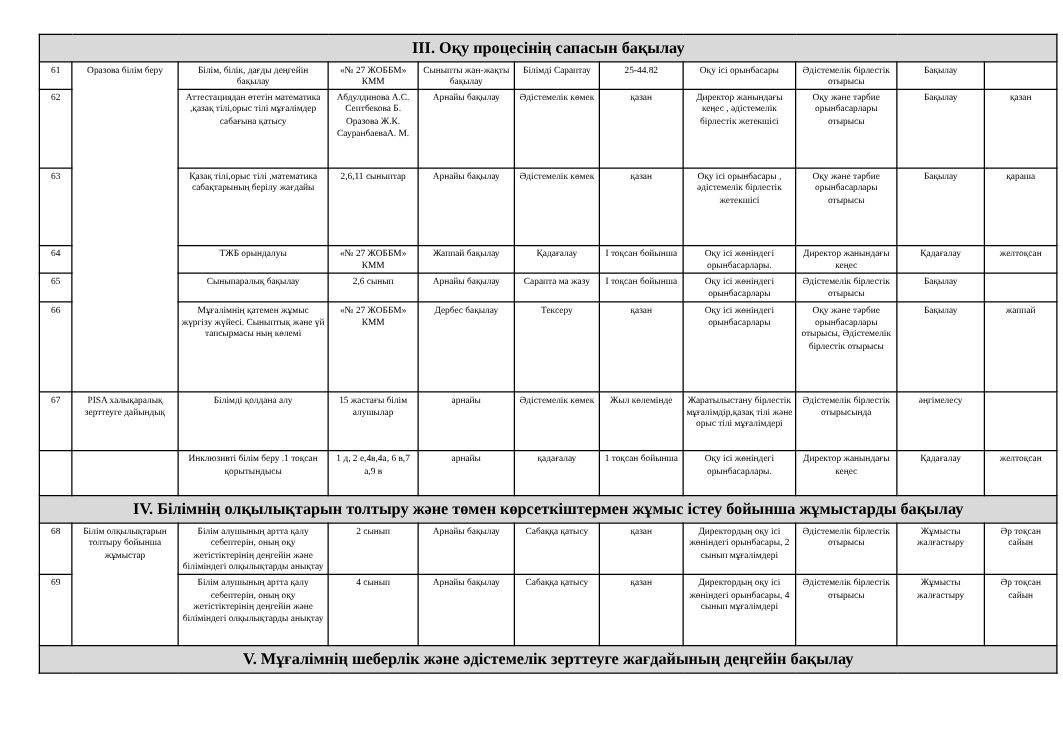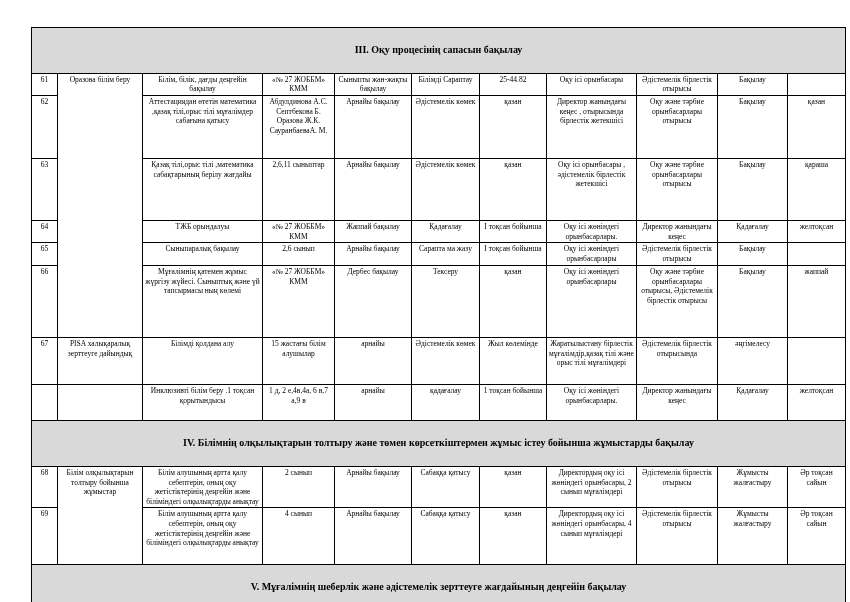--- a/index.html
+++ b/index.html
@@ -18,23 +18,23 @@
     font-size:7.5px;line-height:1.28;
     text-align:center;vertical-align:top;
     padding:1px 2px;word-wrap:break-word;
   }
   td.num{vertical-align:bottom;font-size:8px;padding-bottom:2px}
   td.num-top{vertical-align:top;font-size:8px;padding-top:2px}
   td.theme-mid{vertical-align:middle}
   td.theme-top{vertical-align:top;padding-top:2px}
   tr.section td{
     background:var(--section-bg);
-    font-weight:bold;font-size:10px;
+    font-weight:bold;font-size:13px;
     vertical-align:middle;text-align:center;
-    height:17px;padding:16px;
+    height:17px;padding:2px;
   }
 </style>
 </head>
 <body>
 
 <div class="page">
   <table class="plan">
     <colgroup>
       <col style="width:26px">
         <col style="width:85px">
@@ -68,21 +68,21 @@
       <td></td>
     </tr>
 
     <tr style="height:63px">
       <td class="num">62</td>
       <td>Аттестациядан өтетін математика ,қазақ тілі,орыс тілі мұғалімдер сабағына қатысу</td>
       <td>Абдулдинова А.С. Септбекова Б. Оразова Ж.К. СауранбаеваА. М.</td>
       <td>Арнайы бақылау</td>
       <td>Әдістемелік көмек</td>
       <td>қазан</td>
-      <td>Директор жанындағы кеңес , отырысында бірлестік жетекшісі</td>
+      <td>Директор жанындағы кеңес , әдістемелік бірлестік жетекшісі</td>
       <td>Оқу және тәрбие орынбасарлары отырысы</td>
       <td>Бақылау</td>
       <td>қазан</td>
     </tr>
 
     <tr style="height:62px">
       <td class="num">63</td>
       <td>Қазақ тілі,орыс тілі ,математика сабақтарының берілу жағдайы</td>
       <td>2,6,11 сыныптар</td>
       <td>Арнайы бақылау</td>

